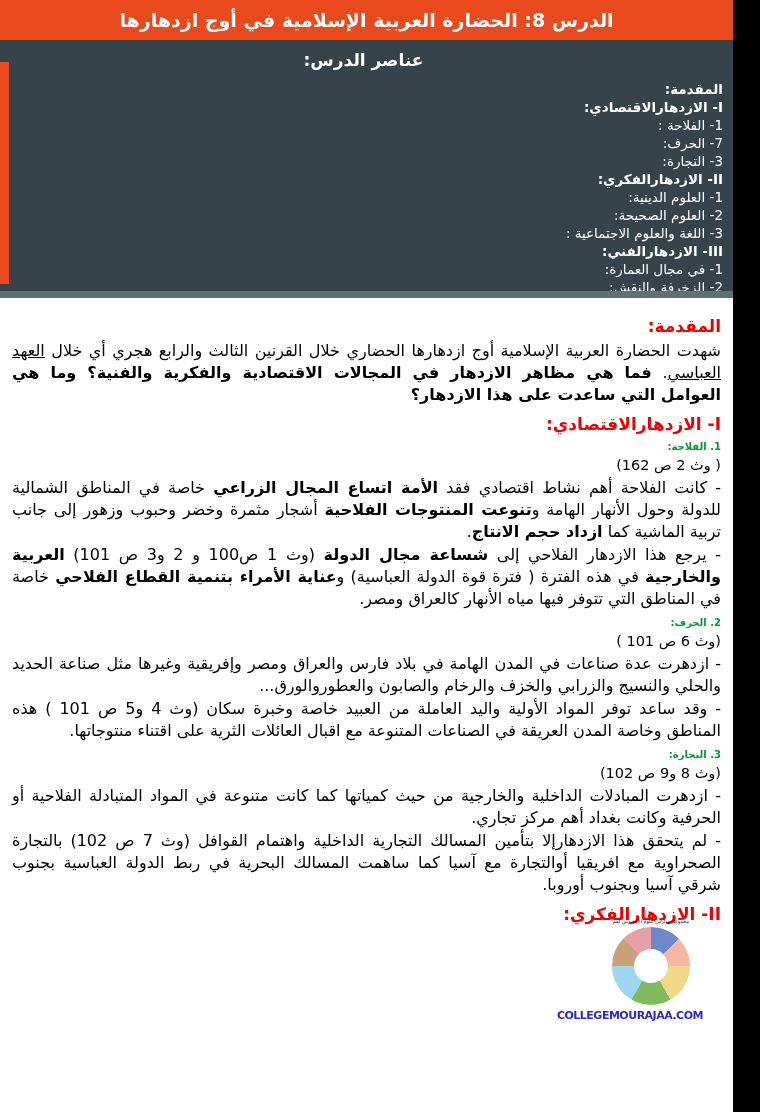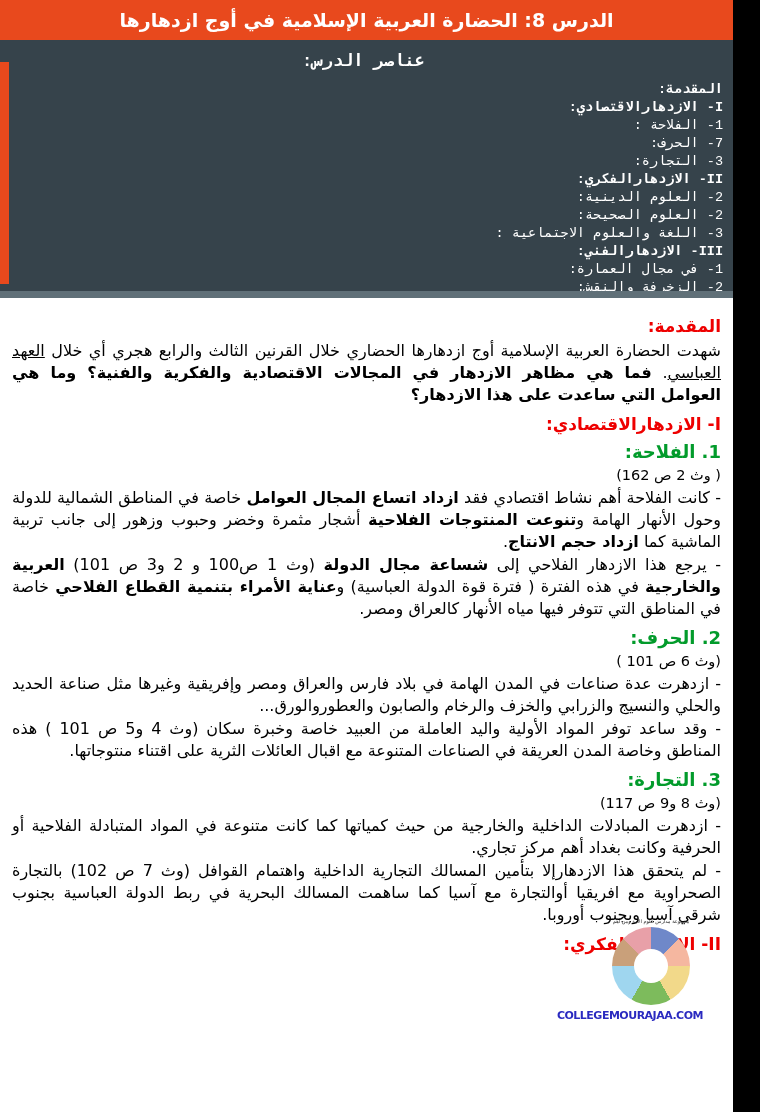--- a/index.html
+++ b/index.html
@@ -53,21 +53,20 @@
   }
 
   
   .toc-panel {
     position: relative;
     background: #37474f;
     background: #36434b;
     height: 258px;
     padding: 6px 10px 0 4px;
     overflow: hidden;
-    font-family: Liberation Mono, monospace;
   }
   .toc-heading {
     text-align: center;
     color: #ffffff;
     font-size: 17px;
     font-weight: bold;
     margin: 4px 0 10px 0;
   }
   .toc-list {
     list-style: none;
@@ -113,21 +112,21 @@
     color: #000000;
   }
   .h-red {
     color: #ee0000;
     font-size: 17px;
     font-weight: bold;
     margin: 8px 0 4px 0;
   }
   .h-green {
     color: #029b2b;
-    font-size: 18px;
+    font-size: 10px;
     font-weight: bold;
     margin: 7px 0 2px 0;
   }
   p.para {
     margin: 0 0 1px 0;
     font-size: 16px;
     line-height: 22px;
     text-align: justify;
     color: #000000;
   }
@@ -206,21 +205,21 @@
 
   <div class="toc-panel">
     <div class="toc-heading">عناصر الدرس:</div>
     <ul class="toc-list">
       <li class="strong">المقدمة:</li>
       <li class="strong">I- الازدهارالاقتصادي:</li>
       <li class="plain">1- الفلاحة : </li>
       <li class="plain">7- الحرف:</li>
       <li class="plain">3- التجارة:</li>
       <li class="strong">II- الازدهارالفكري:</li>
-      <li class="plain">2- العلوم الدينية:</li>
+      <li class="plain">1- العلوم الدينية:</li>
       <li class="plain">2- العلوم الصحيحة:</li>
       <li class="plain">3- اللغة والعلوم الاجتماعية : </li>
       <li class="strong">III- الازدهارالفني:</li>
       <li class="plain">1- في مجال العمارة:</li>
       <li class="plain">2- الزخرفة والنقش:</li>
       <li class="strong">الخاتمة : </li>
     </ul>
 
     <div class="toc-scrollbar-track">
       <div class="toc-scrollbar-thumb"></div>
@@ -230,30 +229,30 @@
 
   <div class="content">
 
     <div class="h-red">المقدمة:</div>
     <p class="para"><span>شهدت الحضارة العربية الإسلامية أوج ازدهارها الحضاري خلال القرنين الثالث والرابع هجري أي خلال </span><span class="u">العهد العباسي</span><span>. </span><span class="intro-q">فما هي مظاهر الازدهار في المجالات الاقتصادية والفكرية والفنية؟ وما هي العوامل التي ساعدت على هذا الازدهار؟</span></p>
 
     <div class="h-red">I- الازدهارالاقتصادي:</div>
 
     <div class="h-green">1. الفلاحة:</div>
     <p class="ref">( وث 2 ص 162)</p>
-    <p class="para"><span>- كانت الفلاحة أهم نشاط اقتصادي فقد </span><span class="b">ازداد اتساع المجال العوامل</span><span> خاصة في المناطق الشمالية للدولة وحول الأنهار الهامة و</span><span class="b">تنوعت المنتوجات الفلاحية</span><span> أشجار مثمرة وخضر وحبوب وزهور إلى جانب تربية الماشية كما </span><span class="b">ازداد حجم الانتاج</span><span>.</span></p>
+    <p class="para"><span>- كانت الفلاحة أهم نشاط اقتصادي فقد </span><span class="b">الأمة اتساع المجال الزراعي</span><span> خاصة في المناطق الشمالية للدولة وحول الأنهار الهامة و</span><span class="b">تنوعت المنتوجات الفلاحية</span><span> أشجار مثمرة وخضر وحبوب وزهور إلى جانب تربية الماشية كما </span><span class="b">ازداد حجم الانتاج</span><span>.</span></p>
     <p class="para"><span>- يرجع هذا الازدهار الفلاحي إلى </span><span class="b">شساعة مجال الدولة</span><span> (وث 1 ص100 و 2 و3 ص 101) </span><span class="b">العربية والخارجية</span><span> في هذه الفترة ( فترة قوة الدولة العباسية) و</span><span class="b">عناية الأمراء بتنمية القطاع الفلاحي</span><span> خاصة في المناطق التي تتوفر فيها مياه الأنهار كالعراق ومصر.</span></p>
 
     <div class="h-green">2. الحرف:</div>
     <p class="ref">(وث 6 ص 101 )</p>
     <p class="para">- ازدهرت عدة صناعات في المدن الهامة في بلاد فارس والعراق ومصر وإفريقية وغيرها مثل صناعة الحديد والحلي والنسيج والزرابي والخزف والرخام والصابون والعطوروالورق...</p>
     <p class="para">- وقد ساعد توفر المواد الأولية واليد العاملة من العبيد خاصة وخبرة سكان (وث 4 و5 ص 101 ) هذه المناطق وخاصة المدن العريقة في الصناعات المتنوعة مع اقبال العائلات الثرية على اقتناء منتوجاتها.</p>
 
     <div class="h-green">3. التجارة:</div>
-    <p class="ref">(وث 8 و9 ص 117)</p>
+    <p class="ref">(وث 8 و9 ص 102)</p>
     <p class="para">- ازدهرت المبادلات الداخلية والخارجية من حيث كمياتها كما كانت متنوعة في المواد المتبادلة الفلاحية أو الحرفية وكانت بغداد أهم مركز تجاري.</p>
     <p class="para">- لم يتحقق هذا الازدهارإلا بتأمين المسالك التجارية الداخلية واهتمام القوافل (وث 7 ص 102) بالتجارة الصحراوية مع افريقيا أوالتجارة مع آسيا كما ساهمت المسالك البحرية في ربط الدولة العباسية بجنوب شرقي آسيا وبجنوب أوروبا.</p>
 
     <div class="h-red">II- الازدهارالفكري:</div>
 
   </div>
 
   <div class="watermark">
     <div class="wm-ring">
       <div class="wm-arc-text">مجموعة مدارس علوم الأمة ومن أهم</div>

